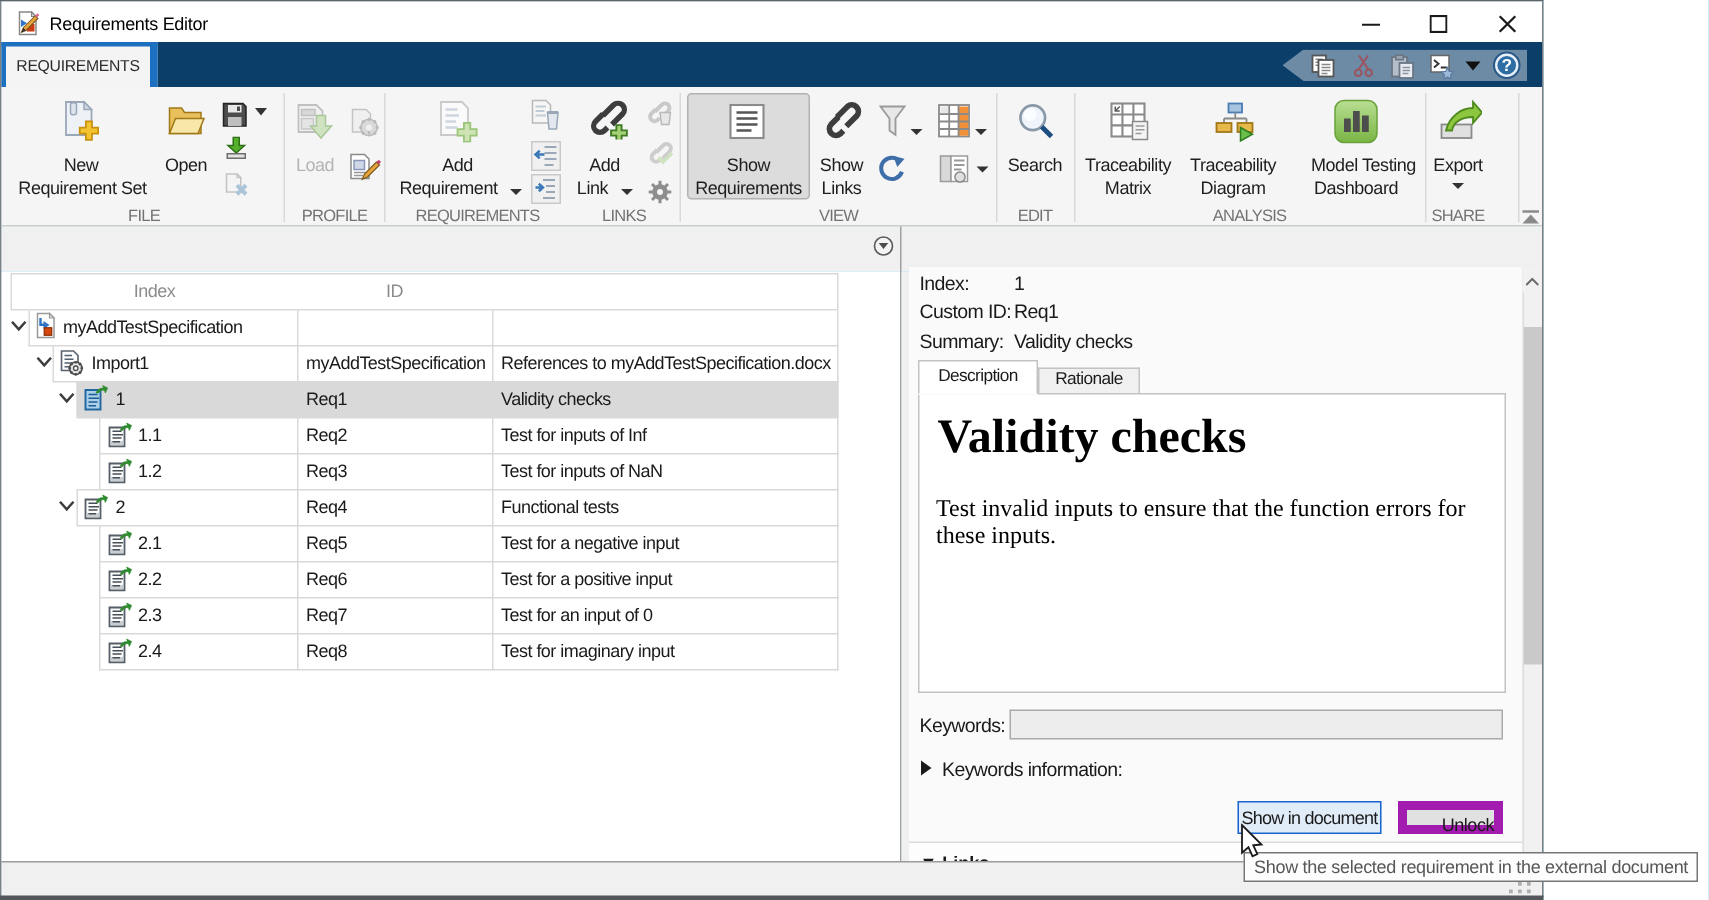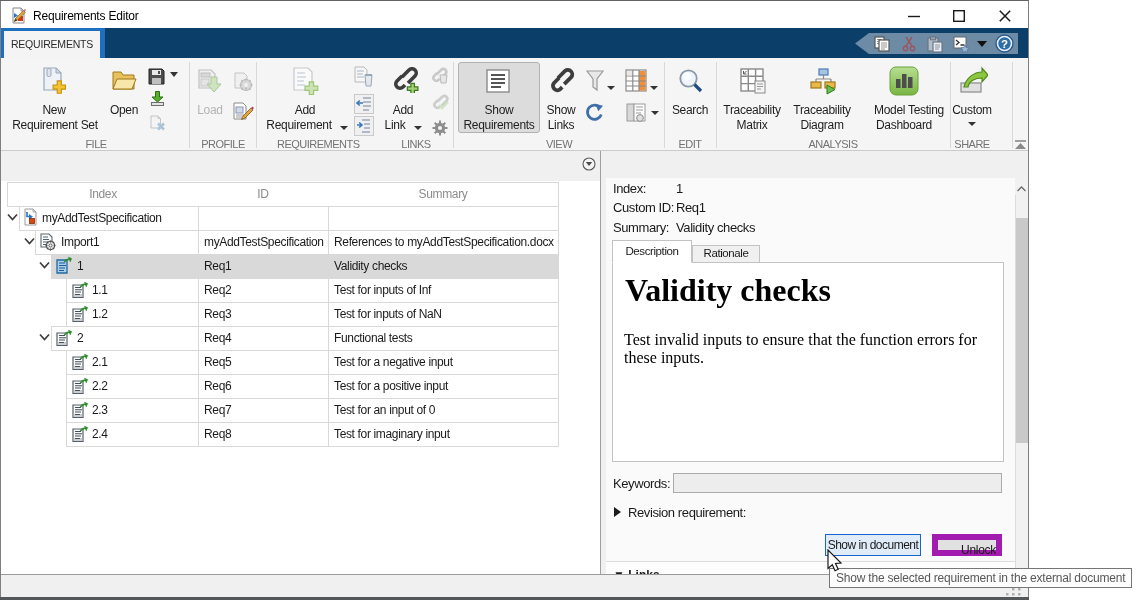--- a/index.html
+++ b/index.html
@@ -314,40 +314,39 @@
         <rect x="13" y="8" width="4.5" height="14" fill="#4d4d4d"></rect>
         <rect x="19" y="11" width="4.5" height="11" fill="#4d4d4d"></rect>
       </svg>
       <div class="abs rtext" style="left:873px;top:45px;width:60px">Model Testing</div>
       <div class="abs rtext" style="left:873px;top:60px;width:60px">Dashboard</div>
 
       <svg class="abs" style="left:957px;top:8px" width="30" height="30" viewBox="0 0 30 30">
         <rect x="3" y="17" width="20" height="9" fill="#e0e0e0" stroke="#8a8a8a" stroke-width="1.2"></rect>
         <path d="M6 21 C8 12 16 6 24 6 l0-4 6 7-6 7 0-4 C17 12 11 15 10 21z" fill="#8dc63f" stroke="#4e8a1e" stroke-width="1.2"></path>
       </svg>
-      <div class="abs rtext" style="left:941px;top:45px;width:60px">Custom</div>
+      <div class="abs rtext" style="left:941px;top:45px;width:60px">Export</div>
       <div class="abs" style="left:967px;top:64px;width:0;height:0;border-left:4px solid transparent;border-right:4px solid transparent;border-top:4px solid #333"></div>
 
       <svg class="abs" style="left:1013px;top:82px" width="13" height="10" viewBox="0 0 13 10">
         <path d="M1 1h11" stroke="#8a8a8a" stroke-width="1.6"></path>
         <path d="M6.5 3L12 9H1z" fill="#8a8a8a"></path>
       </svg>
     </div>
     <div class="abs" id="midstrip">
       <svg class="abs" style="left:581px;top:6px" width="14" height="14" viewBox="0 0 14 14">
         <circle cx="7" cy="7" r="6" fill="#f4f4f4" stroke="#5a5a5a" stroke-width="1.1"></circle>
         <path d="M3.8 5l3.2 4 3.2-4z" fill="#4d4d4d"></path>
       </svg>
     </div>
     <div class="abs" id="leftpanel">
 
       <div class="abs" style="left:6px;top:1px;width:552px;height:25px;border:1px solid #d9d9d9"></div>
       <div class="abs cell hdr" style="left:6px;top:6px;width:192px">Index</div>
       <div class="abs cell hdr" style="left:197px;top:6px;width:130px">ID</div>
-      <div class="abs cell hdr" style="left:327px;top:6px;width:230px">Summary</div>
 
       <div class="abs vline" style="left:197px;top:26px;height:240px"></div>
       <div class="abs vline" style="left:327px;top:26px;height:240px"></div>
       <div class="abs vline" style="left:557px;top:26px;height:240px"></div>
 
       <div class="abs rowline" style="left:18px;top:49px;width:540px"></div>
       <div class="abs rowline" style="left:34px;top:73px;width:524px"></div>
       <div class="abs rowline" style="left:50px;top:97px;width:508px"></div>
       <div class="abs rowline" style="left:65px;top:121px;width:493px"></div>
       <div class="abs rowline" style="left:50px;top:145px;width:508px"></div>
@@ -482,21 +481,21 @@
 
       <div id="desc-box">
         <div style="position:absolute;left:12px;top:9px;font-family:'Liberation Serif',serif;font-weight:bold;font-size:32px;color:#000;">Validity checks</div>
         <div style="position:absolute;left:11px;top:68px;width:368px;font-family:'Liberation Serif',serif;font-size:16px;line-height:18px;color:#000;">Test invalid inputs to ensure that the function errors for these inputs.</div>
       </div>
 
       <div class="abs fld" style="left:7px;top:298px">Keywords:</div>
       <div class="abs" style="left:67px;top:295px;width:329px;height:20px;background:#ededed;border:1px solid #ababab"></div>
 
       <div class="abs" style="left:8px;top:329px;width:0;height:0;border-top:5px solid transparent;border-bottom:5px solid transparent;border-left:7px solid #1a1a1a"></div>
-      <div class="abs fld" style="left:22px;top:327px">Revision requirement:</div>
+      <div class="abs fld" style="left:22px;top:327px">Keywords information:</div>
 
       <div class="abs" style="left:219px;top:356px;width:96px;height:22px;background:#e1ecf9;border:1px solid #1765cc;font-size:12px;letter-spacing:-0.5px;text-align:center;line-height:20px;color:#1a1a1a;white-space:nowrap">Show in document</div>
       <div class="abs" style="left:326px;top:356px;width:70px;height:22px;background:#e1e1e1;border:6px solid #a21caf;font-size:12px;letter-spacing:-0.3px;text-align:right;line-height:20px;color:#1a1a1a">Unlock</div>
 
       <div class="abs" style="left:0px;top:383px;width:409px;height:1px;background:#dcdcdc"></div>
       <div class="abs" style="left:0px;top:384px;width:409px;height:12px;background:#fdfdfd"></div>
       <svg class="abs" style="left:411px;top:378px" width="9" height="6">
           <path d="M0.5 1L4.5 5L8.5 1" fill="none" stroke="#6a6a6a" stroke-width="1.3"></path>
         </svg>
       <div class="abs" style="left:7px;top:390px;width:60px;height:6px;overflow:hidden">

